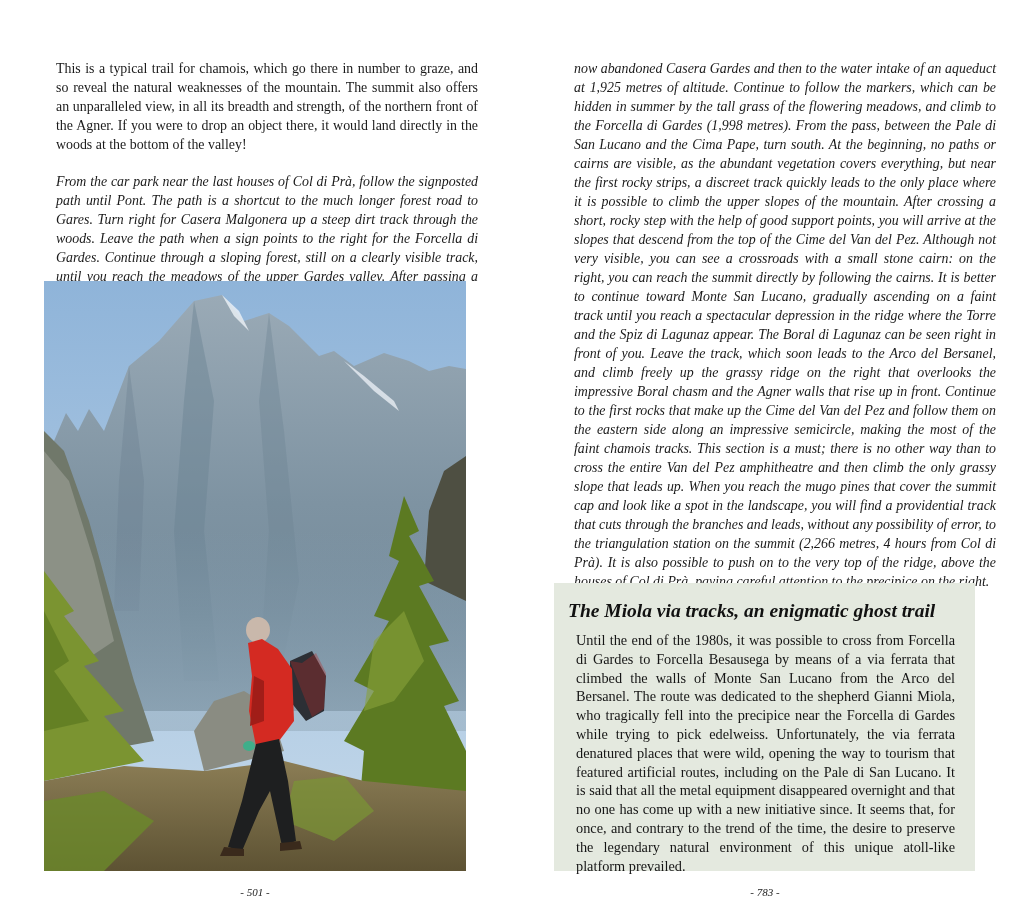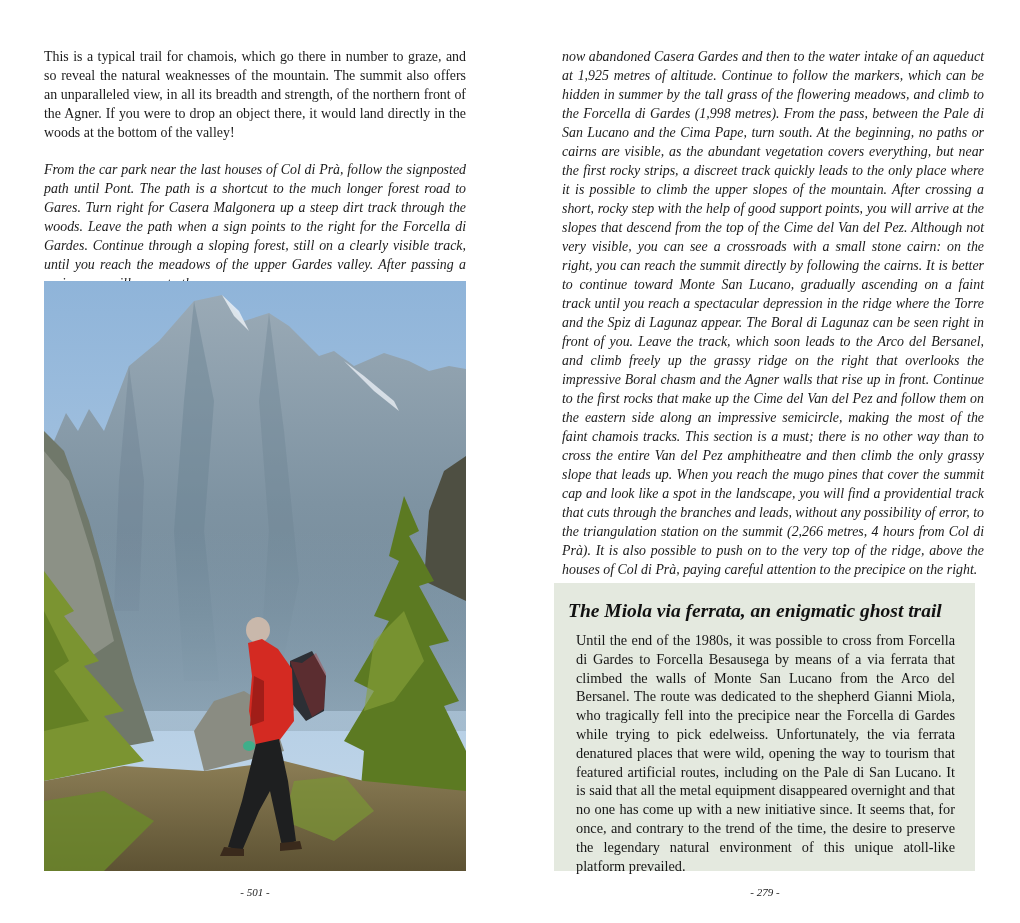--- a/index.html
+++ b/index.html
@@ -4,21 +4,21 @@
   <style>
     html, body { margin:0; padding:0; background:#ffffff; }
     body { width:1020px; height:923px; position:relative; overflow:hidden;
            font-family:"DejaVu Serif","Liberation Serif",serif; color:#1a1a1a; }
     .page { position:absolute; top:0; height:923px; }
     .page-left { left:0; width:510px; }
     .page-right { left:510px; width:510px; }
     .running-head { position:absolute; top:19px; left:0; width:510px; text-align:center;
       font-family:"Liberation Serif",serif; font-style:italic; font-size:10px; letter-spacing:0.6px; color:#222; }
     .para { position:absolute; font-family:"Liberation Serif",serif; font-size:13.9px; line-height:19px;
-      text-align:justify; margin:0; hyphens:none; }
+      text-align:justify; margin:12px; hyphens:none; }
     .para.italic { font-style:italic; }
     .p1 { left:44px; top:47px; width:422px; }
     .p2 { left:44px; top:160px; width:422px; }
     .p3 { left:52px; top:47px; width:422px; }
     .photo { position:absolute; left:44px; top:281px; width:422px; height:590px; overflow:hidden; }
     .photo svg { display:block; }
     .sidebar-box { position:absolute; left:44px; top:583px; width:421px; height:288px;
       background:#e4e9df; box-sizing:border-box; padding:16px 12px 0 14px; }
     .box-title { font-family:"Liberation Serif",serif; font-style:italic; font-size:19.5px; line-height:24px; margin:0 0 1px 0; color:#111; }
     .box-body { font-family:"Liberation Serif",serif; font-size:14.3px; line-height:18.8px; text-align:justify; margin:8px; color:#151515; }
@@ -97,20 +97,20 @@
 
   <div class="folio" style="left:0;">
     <span>- 501 -</span>
   </div>
 </div>
 
 <div class="page page-right">
   <p class="para italic p3">now abandoned Casera Gardes and then to the water intake of an aqueduct at 1,925 metres of altitude. Continue to follow the markers, which can be hidden in summer by the tall grass of the flowering meadows, and climb to the Forcella di Gardes (1,998 metres). From the pass, between the Pale di San Lucano and the Cima Pape, turn south. At the beginning, no paths or cairns are visible, as the abundant vegetation covers everything, but near the first rocky strips, a discreet track quickly leads to the only place where it is possible to climb the upper slopes of the mountain. After crossing a short, rocky step with the help of good support points, you will arrive at the slopes that descend from the top of the Cime del Van del Pez. Although not very visible, you can see a crossroads with a small stone cairn: on the right, you can reach the summit directly by following the cairns. It is better to continue toward Monte San Lucano, gradually ascending on a faint track until you reach a spectacular depression in the ridge where the Torre and the Spiz di Lagunaz appear. The Boral di Lagunaz can be seen right in front of you. Leave the track, which soon leads to the Arco del Bersanel, and climb freely up the grassy ridge on the right that overlooks the impressive Boral chasm and the Agner walls that rise up in front. Continue to the first rocks that make up the Cime del Van del Pez and follow them on the eastern side along an impressive semicircle, making the most of the faint chamois tracks. This section is a must; there is no other way than to cross the entire Van del Pez amphitheatre and then climb the only grassy slope that leads up. When you reach the mugo pines that cover the summit cap and look like a spot in the landscape, you will find a providential track that cuts through the branches and leads, without any possibility of error, to the triangulation station on the summit (2,266 metres, 4 hours from Col di Prà). It is also possible to push on to the very top of the ridge, above the houses of Col di Prà, paying careful attention to the precipice on the right.</p>
 
   <div class="sidebar-box">
-    <h3 class="box-title">The Miola via ferrata, an enigmatic ghost trail</h3>
+    <h3 class="box-title">The Miola via tracks, an enigmatic ghost trail</h3>
     <p class="box-body">Until the end of the 1980s, it was possible to cross from Forcella di Gardes to Forcella Besausega by means of a via ferrata that climbed the walls of Monte San Lucano from the Arco del Bersanel. The route was dedicated to the shepherd Gianni Miola, who tragically fell into the precipice near the Forcella di Gardes while trying to pick edelweiss. Unfortunately, the via ferrata denatured places that were wild, opening the way to tourism that featured artificial routes, including on the Pale di San Lucano. It is said that all the metal equipment disappeared overnight and that no one has come up with a new initiative since. It seems that, for once, and contrary to the trend of the time, the desire to preserve the legendary natural environment of this unique atoll-like platform prevailed.</p>
   </div>
 
   <div class="folio" style="left:0;">
-    <span>- 279 -</span>
+    <span>- 783 -</span>
   </div>
 </div>
 
 </body></html>

